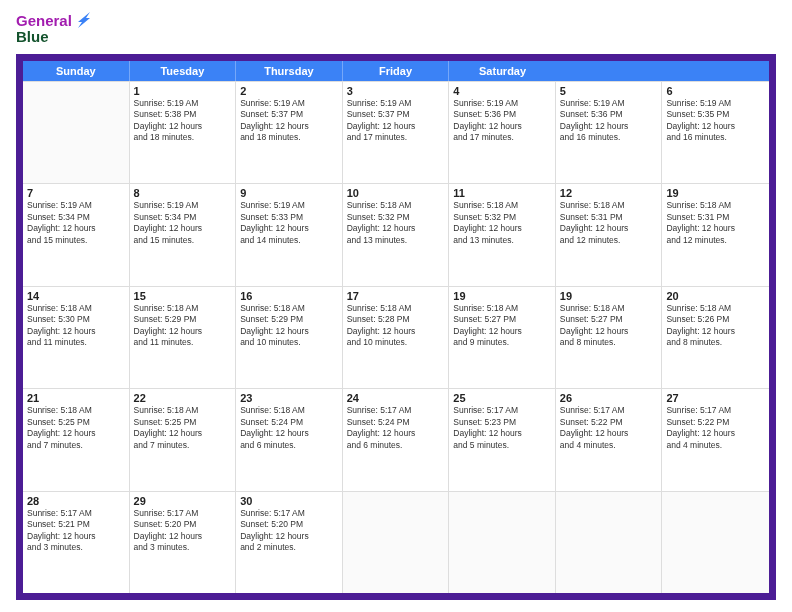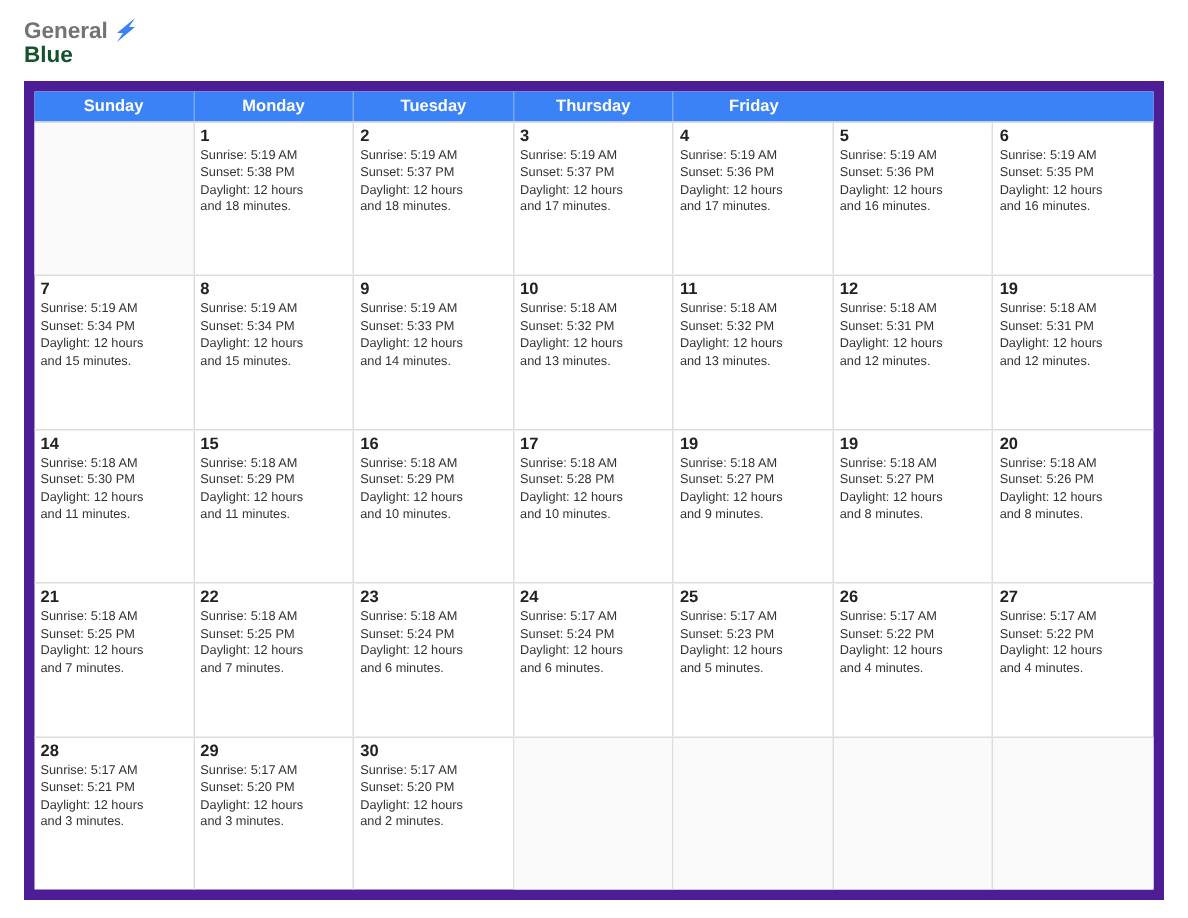--- a/index.html
+++ b/index.html
@@ -23,21 +23,21 @@
       align-items: flex-start;
       margin-bottom: 8px;
     }
     .logo {
       display: flex;
       align-items: center;
     }
     .logo-text {
       font-size: 15px;
       font-weight: bold;
-      color: #737373;
+      color: #a21caf;
       line-height: 1.2;
     }
     .title-section {
       text-align: right;
     }
     .month-title {
       font-size: 28px;
       font-weight: normal;
       color: #222;
     }
@@ -117,24 +117,24 @@
     </div>
     <div class="title-section">
       <div class="month-title"></div>
       <div class="subtitle"></div>
     </div>
   </div>
 
   <div class="calendar">
     <div class="cal-header" id="cal-header-row">
         <div class="cal-header-cell">Sunday</div>
-        <div class="cal-header-cell">Monday</div>
         <div class="cal-header-cell">Tuesday</div>
         <div class="cal-header-cell">Thursday</div>
         <div class="cal-header-cell">Friday</div>
+        <div class="cal-header-cell">Saturday</div>
       </div>
     <div class="cal-body" id="cal-body">
         <div class="cal-row">
           <div class="cal-cell empty"></div>
           <div class="cal-cell">
             <span class="day-num">1</span>
             <div class="cell-text" style="white-space: pre-line;">Sunrise: 5:19 AM
 Sunset: 5:38 PM
 Daylight: 12 hours
 and 18 minutes.</div>

